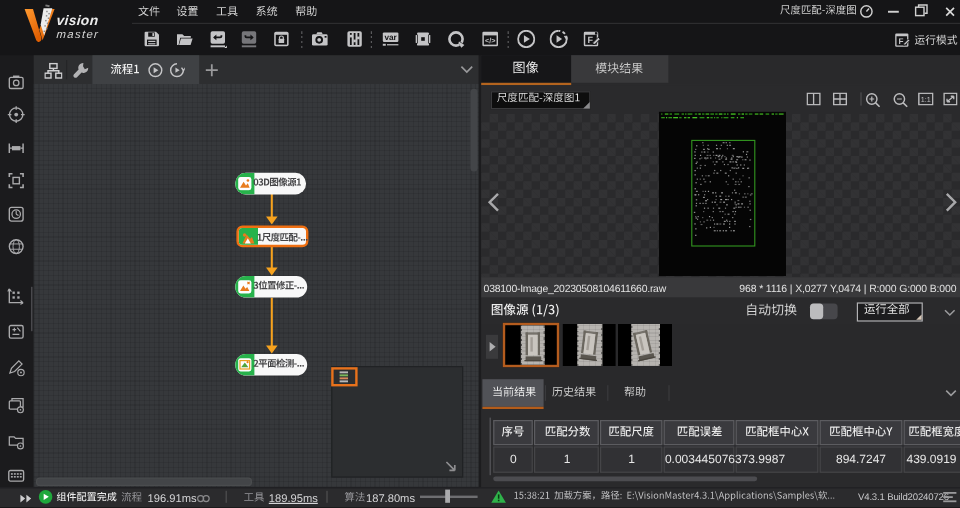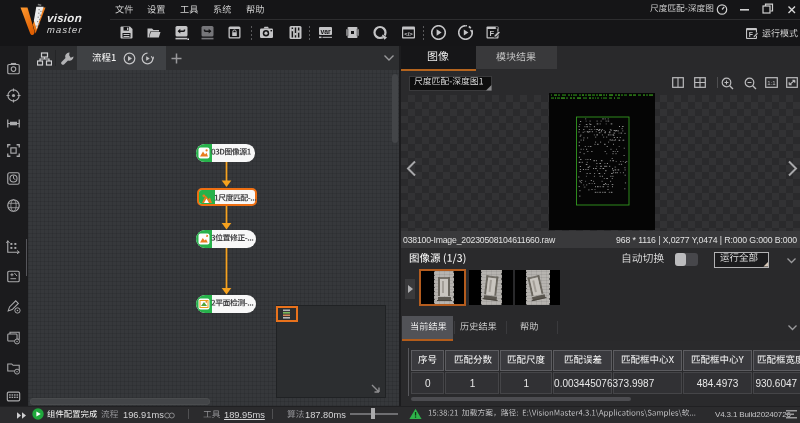--- a/index.html
+++ b/index.html
@@ -814,22 +814,22 @@
       <path d="M8.8 0.5H0.8V8.2H8.9V7.4H1.7V1.4H3.4C3.4 3.7 3.3 5.1 2 5.9C2.2 6.1 2.4 6.4 2.5 6.6C4.1 5.7 4.3 4 4.3 1.4H5.8V5.1C5.8 6 6 6.3 6.8 6.3C7 6.3 7.6 6.3 7.8 6.3C8.6 6.3 8.8 5.9 8.9 4.4C8.6 4.4 8.3 4.2 8.1 4.1C8 5.3 8 5.5 7.7 5.5C7.6 5.5 7.1 5.5 6.9 5.5C6.7 5.5 6.6 5.4 6.6 5.1V1.4H8.8Z M14.7 0.4V1.3H17.5V3.3H14.7V7.4C14.7 8.4 15 8.7 16 8.7C16.2 8.7 17.2 8.7 17.5 8.7C18.4 8.7 18.6 8.2 18.7 6.6C18.5 6.6 18.1 6.4 17.9 6.3C17.9 7.6 17.8 7.8 17.4 7.8C17.1 7.8 16.3 7.8 16.1 7.8C15.7 7.8 15.6 7.8 15.6 7.4V4.2H17.5V4.8H18.4V0.4ZM10.9 6.5H13.3V7.4H10.9ZM10.9 5.9V5.1C11 5.2 11.2 5.3 11.2 5.4C11.8 4.9 11.9 4.2 11.9 3.6V2.8H12.3V4.5C12.3 5 12.5 5.1 12.9 5.1C12.9 5.1 13.2 5.1 13.3 5.1H13.3V5.9ZM10 0.3V1.1H11.3V2.1H10.2V8.7H10.9V8.1H13.3V8.6H14.1V2.1H13V1.1H14.3V0.3ZM11.9 2.1V1.1H12.4V2.1ZM10.9 5.1V2.8H11.4V3.6C11.4 4.1 11.4 4.6 10.9 5.1ZM12.8 2.8H13.3V4.6L13.3 4.6C13.3 4.6 13.3 4.6 13.2 4.6C13.1 4.6 12.9 4.6 12.9 4.6C12.8 4.6 12.8 4.6 12.8 4.5Z M28 0.5H22.7V8.3H28.2V7.5H23.6V1.3H28ZM23.9 6V6.7H27.9V6H26.2V4.7H27.6V3.9H26.2V2.8H27.8V2H23.9V2.8H25.4V3.9H24.1V4.7H25.4V6ZM20.7 -0.1V1.9H19.4V2.7H20.6C20.3 3.9 19.8 5.2 19.2 5.9C19.4 6.1 19.6 6.5 19.6 6.7C20 6.2 20.4 5.4 20.7 4.5V8.7H21.5V4C21.8 4.4 22.1 4.8 22.2 5.1L22.7 4.3C22.5 4.1 21.8 3.3 21.5 3V2.7H22.5V1.9H21.5V-0.1Z M32.8 0V1.6H29.4V6.3H30.3V5.7H32.8V8.8H33.7V5.7H36.2V6.2H37.1V1.6H33.7V0ZM30.3 4.8V2.5H32.8V4.8ZM36.2 4.8H33.7V2.5H36.2Z M40.8 2.6V7.2C40.8 8.3 41.1 8.6 42.2 8.6C42.5 8.6 43.8 8.6 44 8.6C45.1 8.6 45.4 8.1 45.5 6.3C45.3 6.2 44.9 6 44.7 5.9C44.6 7.4 44.5 7.8 44 7.8C43.7 7.8 42.6 7.8 42.3 7.8C41.8 7.8 41.7 7.7 41.7 7.2V2.6ZM39.2 3.3C39.1 4.5 38.8 5.9 38.4 6.9L39.3 7.3C39.7 6.3 39.9 4.6 40.1 3.5ZM45.1 3.3C45.6 4.5 46.2 6 46.3 7L47.2 6.6C47 5.6 46.5 4.2 46 3ZM41.2 0.8C42.1 1.4 43.2 2.4 43.8 3L44.4 2.3C43.9 1.7 42.7 0.8 41.8 0.2Z M49.6 8H50.7V5.3L52.8 1H51.6L50.8 2.8C50.6 3.4 50.4 3.9 50.2 4.4H50.1C49.9 3.9 49.7 3.4 49.5 2.8L48.6 1H47.5L49.6 5.3Z" fill="#ececec"></path>
     </svg>
     <svg style="position:absolute;left:757px;top:354.5px;overflow:visible" width="49" height="11">
       <path d="M8.8 0.5H0.8V8.2H8.9V7.4H1.7V1.4H3.4C3.4 3.7 3.3 5.1 2 5.9C2.2 6.1 2.4 6.4 2.5 6.6C4.1 5.7 4.3 4 4.3 1.4H5.8V5.1C5.8 6 6 6.3 6.8 6.3C7 6.3 7.6 6.3 7.8 6.3C8.6 6.3 8.8 5.9 8.9 4.4C8.6 4.4 8.3 4.2 8.1 4.1C8 5.3 8 5.5 7.7 5.5C7.6 5.5 7.1 5.5 6.9 5.5C6.7 5.5 6.6 5.4 6.6 5.1V1.4H8.8Z M14.7 0.4V1.3H17.5V3.3H14.7V7.4C14.7 8.4 15 8.7 16 8.7C16.2 8.7 17.2 8.7 17.5 8.7C18.4 8.7 18.6 8.2 18.7 6.6C18.5 6.6 18.1 6.4 17.9 6.3C17.9 7.6 17.8 7.8 17.4 7.8C17.1 7.8 16.3 7.8 16.1 7.8C15.7 7.8 15.6 7.8 15.6 7.4V4.2H17.5V4.8H18.4V0.4ZM10.9 6.5H13.3V7.4H10.9ZM10.9 5.9V5.1C11 5.2 11.2 5.3 11.2 5.4C11.8 4.9 11.9 4.2 11.9 3.6V2.8H12.3V4.5C12.3 5 12.5 5.1 12.9 5.1C12.9 5.1 13.2 5.1 13.3 5.1H13.3V5.9ZM10 0.3V1.1H11.3V2.1H10.2V8.7H10.9V8.1H13.3V8.6H14.1V2.1H13V1.1H14.3V0.3ZM11.9 2.1V1.1H12.4V2.1ZM10.9 5.1V2.8H11.4V3.6C11.4 4.1 11.4 4.6 10.9 5.1ZM12.8 2.8H13.3V4.6L13.3 4.6C13.3 4.6 13.3 4.6 13.2 4.6C13.1 4.6 12.9 4.6 12.9 4.6C12.8 4.6 12.8 4.6 12.8 4.5Z M28 0.5H22.7V8.3H28.2V7.5H23.6V1.3H28ZM23.9 6V6.7H27.9V6H26.2V4.7H27.6V3.9H26.2V2.8H27.8V2H23.9V2.8H25.4V3.9H24.1V4.7H25.4V6ZM20.7 -0.1V1.9H19.4V2.7H20.6C20.3 3.9 19.8 5.2 19.2 5.9C19.4 6.1 19.6 6.5 19.6 6.7C20 6.2 20.4 5.4 20.7 4.5V8.7H21.5V4C21.8 4.4 22.1 4.8 22.2 5.1L22.7 4.3C22.5 4.1 21.8 3.3 21.5 3V2.7H22.5V1.9H21.5V-0.1Z M30.3 4V7H31.2V4.7H35.2V6.9H36.2V4ZM32.5 0.1 32.8 0.8H29.2V2.6H30V1.5H36.5V2.6H37.3V0.8H33.9C33.8 0.5 33.6 0.1 33.5 -0.1ZM34.1 1.8V2.4H32.5V1.8H31.5V2.4H30.2V3.1H31.5V3.7H32.5V3.1H34.1V3.7H35V3.1H36.3V2.4H35V1.8ZM32.6 5.1V5.8C32.6 6.5 32.3 7.5 28.9 8.2C29.1 8.4 29.3 8.7 29.5 8.9C32.2 8.3 33.1 7.4 33.4 6.6V7.6C33.4 8.4 33.7 8.7 34.8 8.7C35 8.7 36.2 8.7 36.4 8.7C37.3 8.7 37.6 8.3 37.7 6.9C37.4 6.8 37 6.7 36.9 6.6C36.8 7.7 36.7 7.9 36.3 7.9C36 7.9 35.1 7.9 34.9 7.9C34.4 7.9 34.3 7.8 34.3 7.6V6.2H33.5C33.5 6 33.5 5.9 33.5 5.8V5.1Z M41.7 1.9V2.7H40.2V3.4H41.7V4.9H45.5V3.4H46.9V2.7H45.5V1.9H44.6V2.7H42.5V1.9ZM44.6 3.4V4.2H42.5V3.4ZM45 6.2C44.6 6.6 44.1 6.9 43.5 7.2C42.9 6.9 42.4 6.6 42.1 6.2ZM40.3 5.4V6.2H41.5L41.1 6.3C41.5 6.8 42 7.2 42.5 7.5C41.7 7.7 40.8 7.9 39.9 8C40 8.2 40.2 8.5 40.3 8.7C41.4 8.6 42.5 8.4 43.5 8C44.4 8.4 45.5 8.6 46.7 8.8C46.8 8.5 47 8.2 47.2 8C46.2 7.9 45.3 7.8 44.5 7.5C45.3 7.1 45.9 6.5 46.4 5.7L45.8 5.4L45.6 5.4ZM42.5 0.1C42.6 0.3 42.7 0.6 42.8 0.9H39.1V3.4C39.1 4.9 39.1 6.9 38.3 8.4C38.5 8.4 38.9 8.6 39.1 8.8C39.9 7.2 40 5 40 3.4V1.7H47V0.9H43.8C43.7 0.6 43.5 0.2 43.4 -0.1Z" fill="#ececec"></path>
     </svg>
     <div style="position:absolute;left:0px;top:377.5px;font:400 10px 'Liberation Sans',sans-serif;color:#e8e8e8;white-space:pre;letter-spacing:0px;left:410.5px;width:34.5px;text-align:center">0</div>
     <div style="position:absolute;left:0px;top:377.5px;font:400 10px 'Liberation Sans',sans-serif;color:#e8e8e8;white-space:pre;letter-spacing:0px;left:445px;width:55px;text-align:center">1</div>
     <div style="position:absolute;left:0px;top:377.5px;font:400 10px 'Liberation Sans',sans-serif;color:#e8e8e8;white-space:pre;letter-spacing:0px;left:500px;width:52.5px;text-align:center">1</div>
     <div style="position:absolute;left:0px;top:377.5px;font:400 10px 'Liberation Sans',sans-serif;color:#e8e8e8;white-space:pre;letter-spacing:0px;left:552.5px;width:60.0px;text-align:right">0.003445076</div>
     <div style="position:absolute;left:0px;top:377.5px;font:400 10px 'Liberation Sans',sans-serif;color:#e8e8e8;white-space:pre;letter-spacing:0px;left:612.5px;width:70.0px;">373.9987</div>
-    <div style="position:absolute;left:0px;top:377.5px;font:400 10px 'Liberation Sans',sans-serif;color:#e8e8e8;white-space:pre;letter-spacing:0px;left:682.5px;width:70.0px;text-align:center">484.4973</div>
-    <div style="position:absolute;left:0px;top:377.5px;font:400 10px 'Liberation Sans',sans-serif;color:#e8e8e8;white-space:pre;letter-spacing:0px;left:752.5px;width:47.5px;text-align:center">930.6047</div>
+    <div style="position:absolute;left:0px;top:377.5px;font:400 10px 'Liberation Sans',sans-serif;color:#e8e8e8;white-space:pre;letter-spacing:0px;left:682.5px;width:70.0px;text-align:center">894.7247</div>
+    <div style="position:absolute;left:0px;top:377.5px;font:400 10px 'Liberation Sans',sans-serif;color:#e8e8e8;white-space:pre;letter-spacing:0px;left:752.5px;width:47.5px;text-align:center">439.0919</div>
     <div style="position:absolute;left:410.5px;top:397px;width:220px;height:4px;background:#4c4c50;border-radius:2px"></div>
     <svg style="position:absolute;left:16px;top:411px;" width="12" height="9" viewBox="0 0 12 9">
       <path d="M1 1.2 L5 4.5 L1 7.8 Z M6 1.2 L10 4.5 L6 7.8 Z" fill="#cfcfd1"></path>
     </svg>
     <svg style="position:absolute;left:31.5px;top:408px;" width="12" height="12" viewBox="0 0 12 12">
       <circle cx="6" cy="6" r="5.7" fill="#1fa83c"></circle>
       <path d="M4.4 3.4 L8.7 6 L4.4 8.6 Z" fill="#fff"></path>
     </svg>
     <svg style="position:absolute;left:47px;top:409.6px;overflow:visible" width="52" height="10">
       <path d="M0.4 6.5 0.5 7.3C1.3 7 2.4 6.8 3.4 6.5L3.3 5.8C2.2 6.1 1.1 6.4 0.4 6.5ZM4 0.4V6.9H3.2V7.6H8.1V6.9H7.4V0.4ZM4.8 6.9V5.4H6.6V6.9ZM4.8 3.2H6.6V4.7H4.8ZM4.8 2.5V1.1H6.6V2.5ZM0.6 3.5C0.7 3.5 0.9 3.4 1.9 3.3C1.5 3.8 1.2 4.2 1.1 4.3C0.8 4.7 0.6 4.8 0.4 4.9C0.5 5.1 0.6 5.4 0.6 5.6C0.8 5.5 1.2 5.4 3.4 4.9C3.4 4.8 3.4 4.5 3.4 4.3L1.7 4.6C2.4 3.9 3 3 3.5 2.1L2.9 1.7C2.7 2 2.6 2.3 2.4 2.6L1.3 2.7C1.8 2 2.3 1.1 2.7 0.3L2 -0.1C1.7 1 1 2 0.8 2.3C0.6 2.6 0.5 2.8 0.3 2.8C0.4 3 0.5 3.4 0.6 3.5Z M11.1 4.1V4.9H13.4V7.8H14.2V4.9H16.5V4.1H14.2V2.4H16.1V1.6H14.2V0.1H13.4V1.6H12.5C12.6 1.3 12.7 0.9 12.7 0.6L12 0.4C11.8 1.5 11.4 2.6 11 3.2C11.2 3.3 11.5 3.5 11.6 3.6C11.9 3.3 12 2.9 12.2 2.4H13.4V4.1ZM10.6 0C10.1 1.2 9.4 2.5 8.6 3.3C8.8 3.5 9 3.9 9.1 4.1C9.3 3.8 9.5 3.6 9.7 3.3V7.8H10.5V2C10.8 1.5 11.1 0.8 11.3 0.2Z M21.4 0.3V1.1H23.9V2.9H21.4V6.5C21.4 7.4 21.7 7.7 22.5 7.7C22.7 7.7 23.6 7.7 23.8 7.7C24.7 7.7 24.9 7.3 25 5.9C24.7 5.8 24.4 5.7 24.2 5.5C24.2 6.7 24.1 6.9 23.8 6.9C23.6 6.9 22.8 6.9 22.6 6.9C22.3 6.9 22.2 6.9 22.2 6.5V3.7H23.9V4.3H24.6V0.3ZM18 5.8H20.2V6.5H18ZM18 5.2V4.5C18.1 4.6 18.3 4.7 18.3 4.8C18.8 4.3 18.9 3.7 18.9 3.2V2.5H19.3V4C19.3 4.4 19.4 4.5 19.8 4.5C19.8 4.5 20.1 4.5 20.1 4.5H20.2V5.2ZM17.2 0.3V1H18.4V1.8H17.4V7.7H18V7.2H20.2V7.6H20.8V1.8H19.9V1H21V0.3ZM18.9 1.8V1H19.4V1.8ZM18 4.5V2.5H18.5V3.2C18.5 3.6 18.5 4.1 18 4.5ZM19.7 2.5H20.2V4.1L20.2 4.1C20.2 4.1 20.1 4.1 20.1 4.1C20 4.1 19.8 4.1 19.8 4.1C19.7 4.1 19.7 4.1 19.7 4Z M30.7 0.8H31.9V1.5H30.7ZM28.8 0.8H30V1.5H28.8ZM26.9 0.8H28.1V1.5H26.9ZM26.7 3.5V6.9H25.7V7.5H33.2V6.9H32.1V3.5H29.5L29.6 3H33V2.4H29.7L29.8 2H32.7V0.3H26.1V2H28.9L28.9 2.4H25.8V3H28.8L28.7 3.5ZM27.5 6.9V6.5H31.3V6.9ZM27.5 4.8H31.3V5.2H27.5ZM27.5 4.4V4H31.3V4.4ZM27.5 5.7H31.3V6.1H27.5Z M35.5 2.4V3.1H40V2.4ZM34.1 4V4.7H36.2C36.1 6.1 35.8 6.8 33.9 7.1C34.1 7.3 34.3 7.6 34.3 7.8C36.5 7.3 36.9 6.4 37.1 4.7H38.4V6.6C38.4 7.4 38.6 7.6 39.5 7.6C39.6 7.6 40.5 7.6 40.6 7.6C41.4 7.6 41.6 7.3 41.7 6.1C41.5 6.1 41.1 6 41 5.8C40.9 6.8 40.9 6.9 40.6 6.9C40.4 6.9 39.7 6.9 39.6 6.9C39.2 6.9 39.2 6.9 39.2 6.6V4.7H41.5V4ZM37.1 0.1C37.2 0.3 37.3 0.6 37.4 0.9H34.2V2.9H35V1.6H40.5V2.9H41.3V0.9H38.4C38.3 0.6 38.1 0.2 37.9 -0.1Z M46.5 0C46.5 0.4 46.5 0.9 46.5 1.3H43V3.7C43 4.8 42.9 6.3 42.3 7.3C42.4 7.4 42.8 7.7 42.9 7.8C43.7 6.8 43.8 5.1 43.8 3.8H45.2C45.2 5.1 45.1 5.6 45 5.7C44.9 5.8 44.9 5.8 44.8 5.8C44.6 5.8 44.3 5.8 43.9 5.8C44 6 44.1 6.3 44.2 6.5C44.6 6.6 44.9 6.6 45.1 6.5C45.4 6.5 45.5 6.4 45.7 6.2C45.9 6 45.9 5.3 46 3.4C46 3.3 46 3.1 46 3.1H43.8V2.1H46.5C46.7 3.4 46.8 4.6 47.1 5.6C46.6 6.2 46 6.7 45.3 7.1C45.5 7.2 45.8 7.6 45.9 7.7C46.5 7.4 47 6.9 47.5 6.4C47.9 7.2 48.4 7.7 49 7.7C49.7 7.7 50 7.3 50.1 5.8C49.9 5.7 49.6 5.6 49.4 5.4C49.4 6.5 49.3 6.9 49 6.9C48.7 6.9 48.4 6.5 48.1 5.7C48.7 4.9 49.2 3.9 49.5 2.9L48.7 2.7C48.5 3.4 48.2 4.1 47.8 4.8C47.6 4 47.4 3.1 47.4 2.1H50V1.3H49.1L49.6 0.9C49.2 0.6 48.6 0.2 48.1 -0.1L47.6 0.4C48.1 0.7 48.6 1 48.9 1.3H47.3C47.3 0.9 47.3 0.4 47.3 0Z" fill="#e8e8e8"></path>

